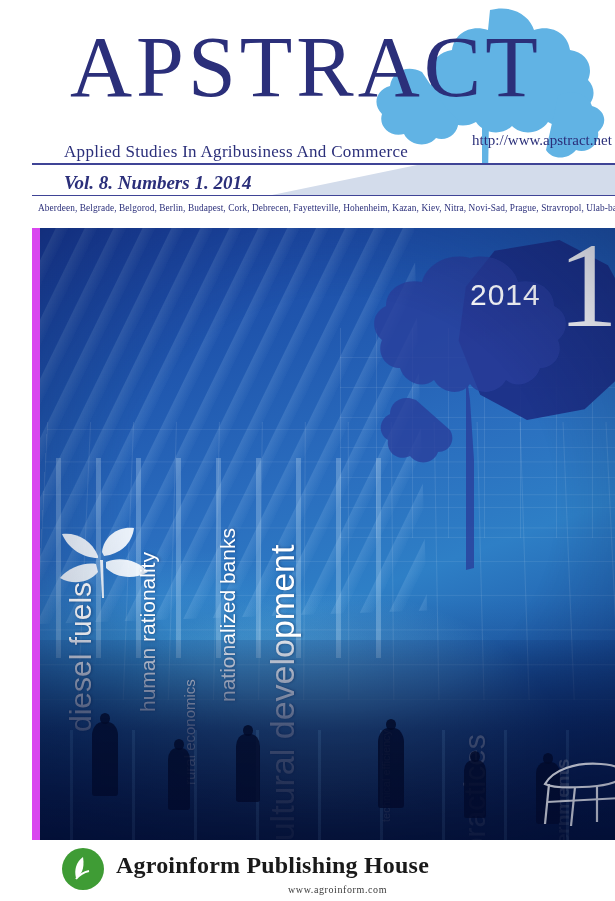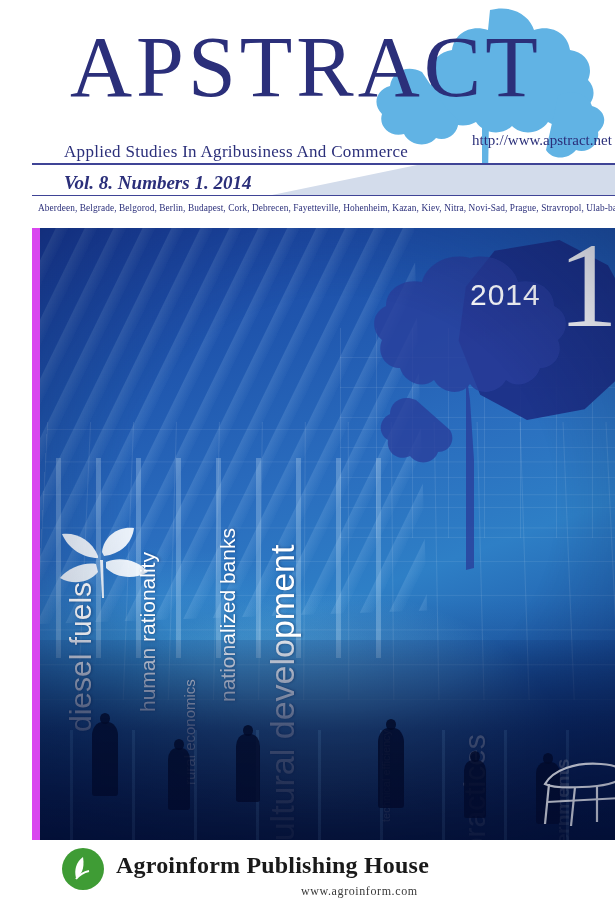--- a/index.html
+++ b/index.html
@@ -330,24 +330,24 @@
     left: 84px;
     top: 12px;
     font-family: "Liberation Serif", serif;
     font-weight: bold;
     font-size: 24px;
     color: #1a1a1a;
     letter-spacing: 0.2px;
   }
   .pub-url {
     position: absolute;
-    left: 269px;
+    left: 256px;
     top: 44px;
     font-family: "Liberation Serif", serif;
-    font-size: 12px;
+    font-size: 10px;
     color: #3a3a3a;
     letter-spacing: 0.6px;
   }
 </style>
 </head>
 <body>
 
 <div class="cover">
 
   <div class="masthead">

